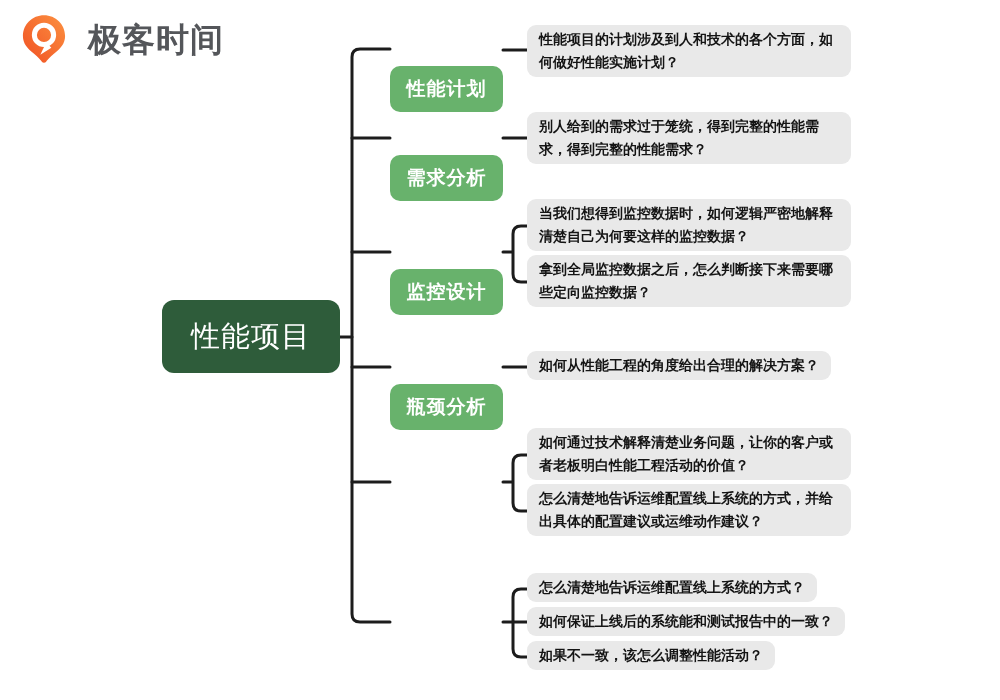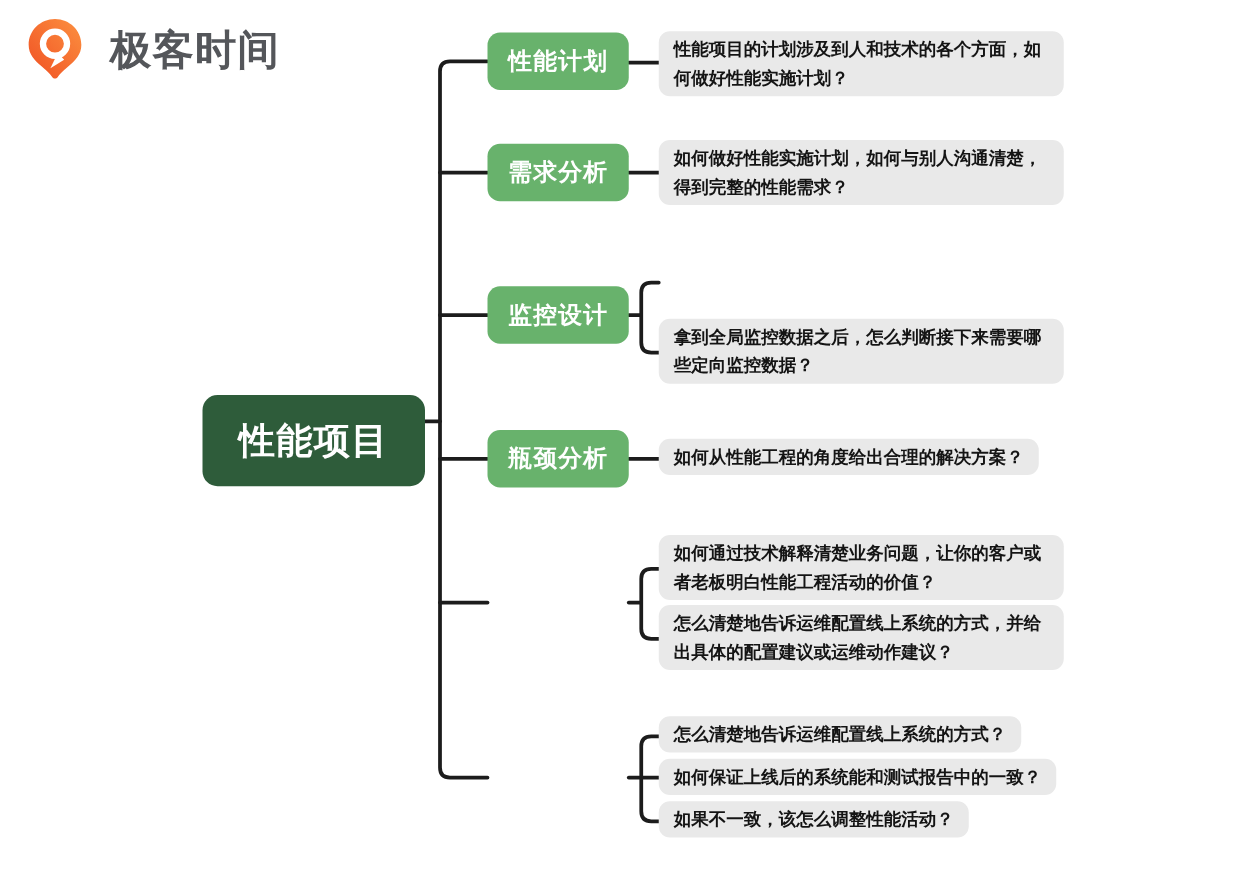--- a/index.html
+++ b/index.html
@@ -10,27 +10,27 @@
   .canvas{position:absolute;inset:0;width:1000px;height:700px;}
   svg.connectors{position:absolute;left:0;top:0;z-index:0;}
 
   .logo{position:absolute;left:22px;top:14px;display:flex;align-items:center;gap:22px;z-index:2;}
   .logo-text{font-size:33px;font-weight:700;color:#54565A;letter-spacing:1px;}
 
   .root-node{
     position:absolute;left:162px;top:300px;width:178px;height:73px;
     background:#2E5C3A;border-radius:12px;z-index:1;
     display:flex;align-items:center;justify-content:center;
-    color:#ffffff;font-size:29px;font-weight:700;letter-spacing:1px;margin-top:16px;
+    color:#ffffff;font-size:29px;font-weight:400;letter-spacing:1px;
   }
   .branch-node{
     position:absolute;left:390px;width:113px;height:46px;
     background:#68B26C;border-radius:10px;z-index:1;
     display:flex;align-items:center;justify-content:center;
-    color:#ffffff;font-size:19px;font-weight:700;letter-spacing:1px;
+    color:#ffffff;font-size:19px;font-weight:700;letter-spacing:1px;margin-top:40px;
   }
   .leaf{
     position:absolute;left:527px;z-index:1;
     background:#E9E9E9;border-radius:9px;
     padding:3px 12px;width:fit-content;max-width:300px;
     font-size:14px;line-height:23px;font-weight:700;color:#141414;
   }
   .b1{top:26px}.b2{top:115px}.b3{top:229px}.b4{top:344px}.b5{top:459px}.b6{top:599px}
   .l1-1{top:25px}.l2-1{top:112px}
   .l3-1{top:199px}.l3-2{top:255px}
@@ -82,21 +82,22 @@
   </div>
 
   <div class="root-node">性能项目</div>
 
   <div class="branch-node b1">性能计划</div>
   <div class="branch-node b2">需求分析</div>
   <div class="branch-node b3">监控设计</div>
   <div class="branch-node b4">瓶颈分析</div>
 
   <div class="leaf l1-1">性能项目的计划涉及到人和技术的各个方面，如何做好性能实施计划？</div>
-  <div class="leaf l2-1">如何做好性能实施计划，如何与别人沟通清楚，得到完整的性能需求？</div>
+  <div class="leaf l2-1">别人给到的需求过于笼统，得到完整的性能需求，得到完整的性能需求？</div>
+  <div class="leaf l3-1">当我们想得到监控数据时，如何逻辑严密地解释清楚自己为何要这样的监控数据？</div>
   <div class="leaf l3-2">拿到全局监控数据之后，怎么判断接下来需要哪些定向监控数据？</div>
   <div class="leaf l4-1">如何从性能工程的角度给出合理的解决方案？</div>
   <div class="leaf l5-1">如何通过技术解释清楚业务问题，让你的客户或者老板明白性能工程活动的价值？</div>
   <div class="leaf l5-2">怎么清楚地告诉运维配置线上系统的方式，并给出具体的配置建议或运维动作建议？</div>
   <div class="leaf l6-1">怎么清楚地告诉运维配置线上系统的方式？</div>
   <div class="leaf l6-2">如何保证上线后的系统能和测试报告中的一致？</div>
   <div class="leaf l6-3">如果不一致，该怎么调整性能活动？</div>
 
 </div>
 

